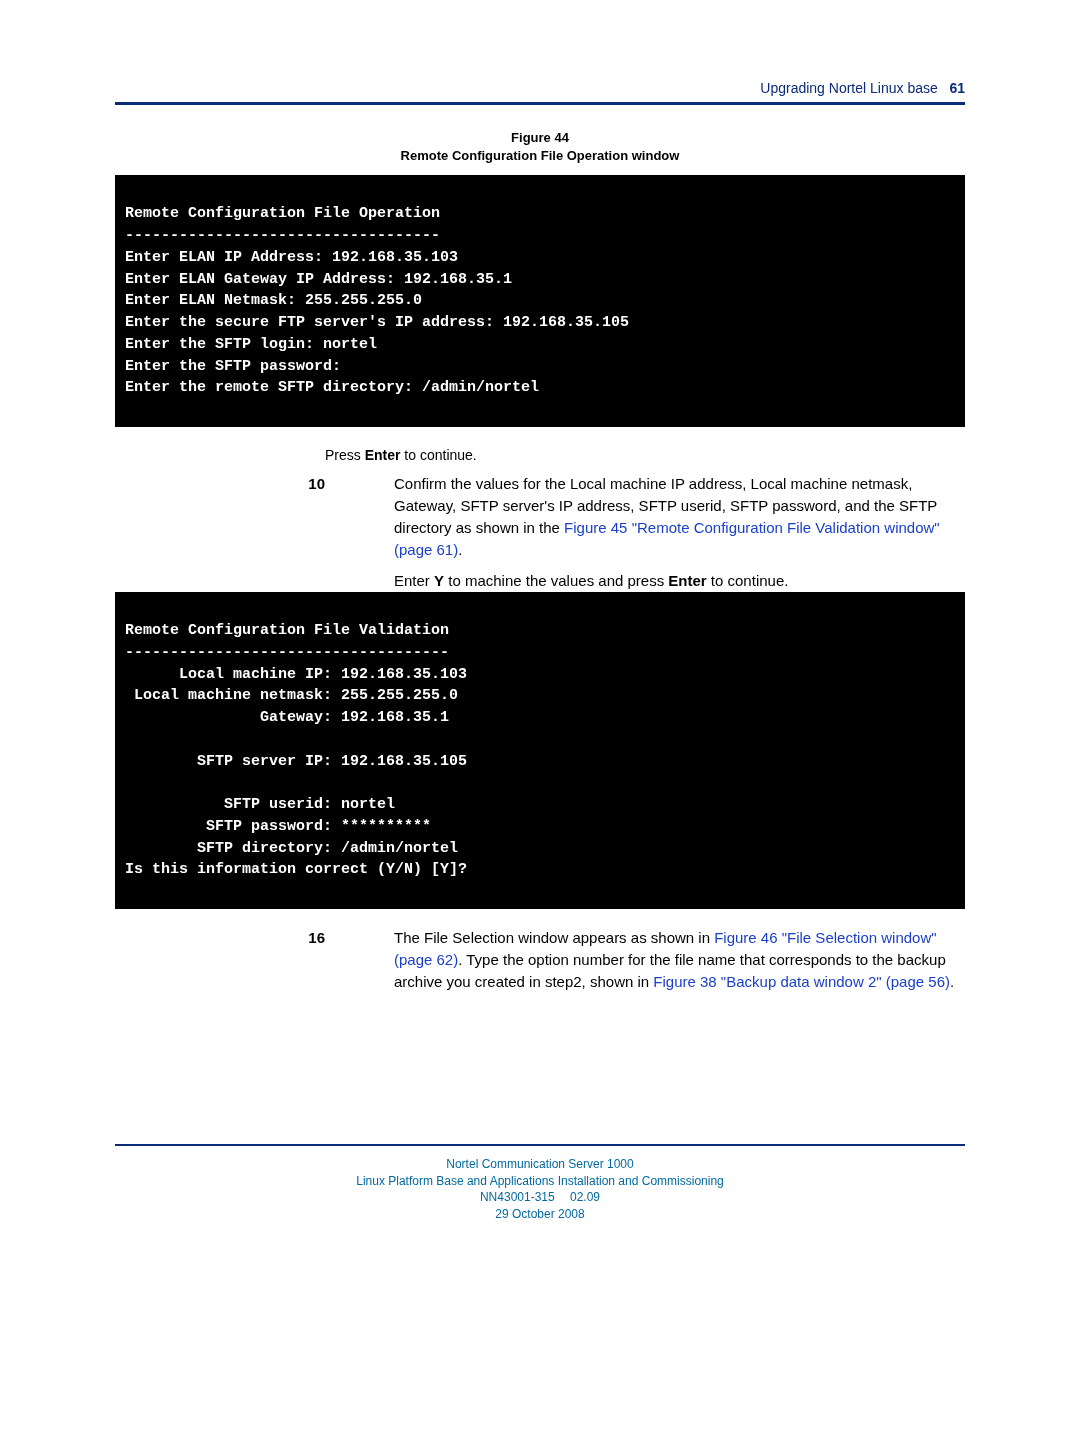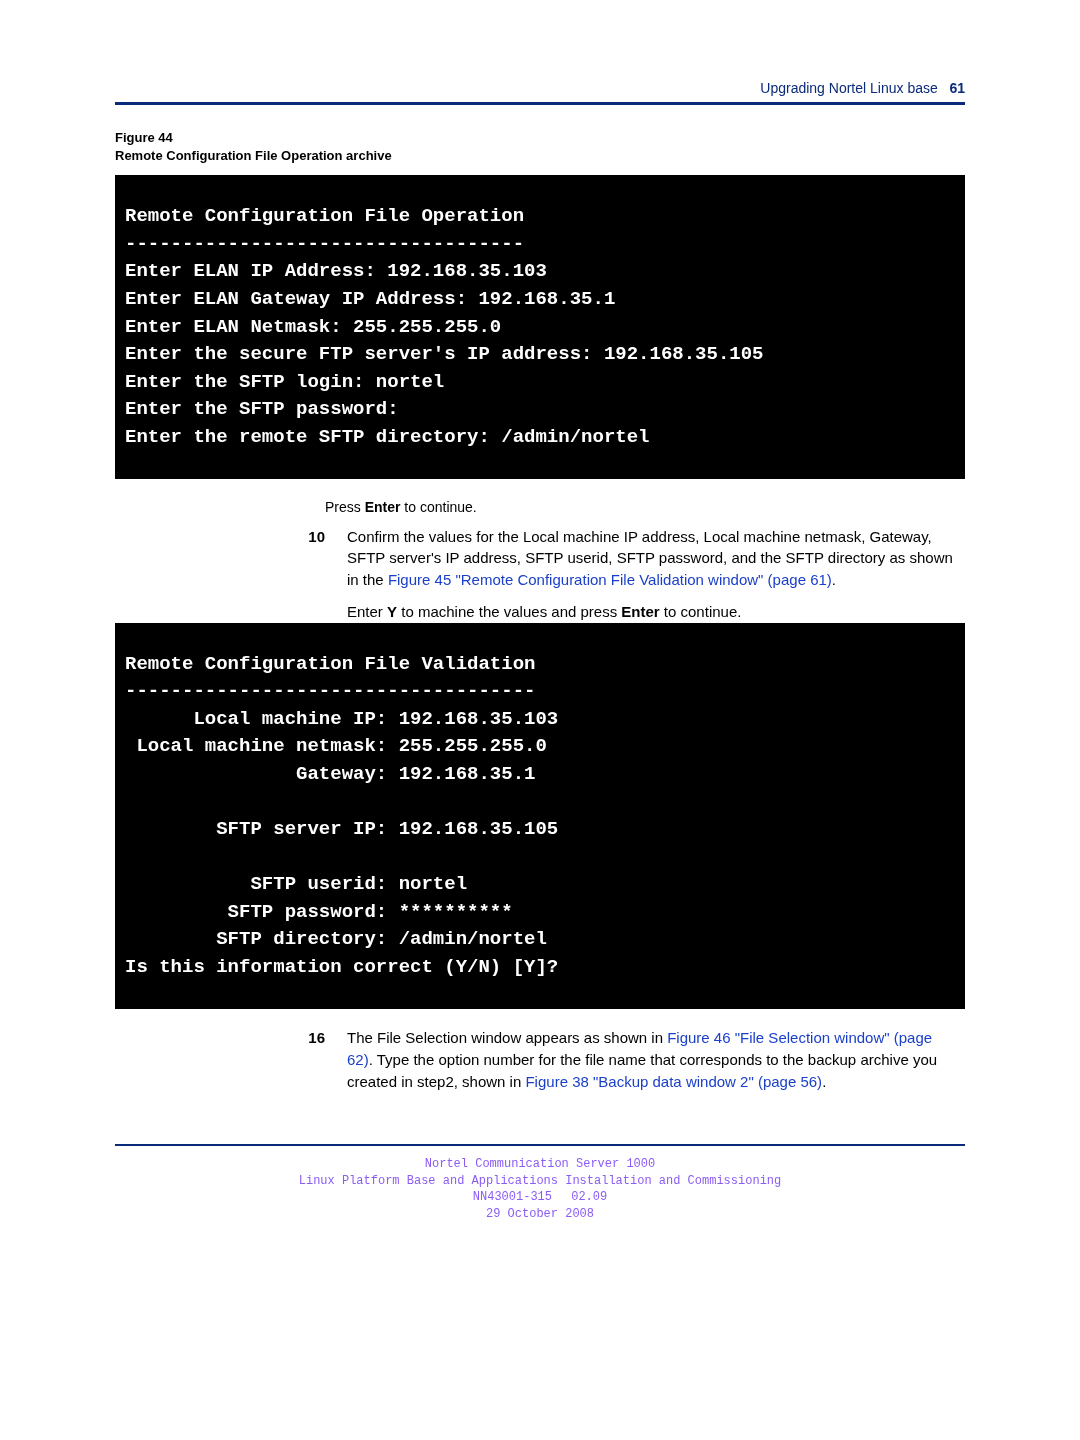--- a/index.html
+++ b/index.html
@@ -30,45 +30,47 @@
   .hr-thick {
     border: none;
     border-top: 3px solid #0a2a7a;
     margin: 0 0 24px 0;
   }
   .fig-caption {
     font-weight: bold;
     font-size: 13px;
     margin: 8px 0 10px 0;
     line-height: 1.4;
+    text-align: center;
   }
   .terminal {
     background: #000000;
     color: #ffffff;
     font-family: "Courier New", monospace;
-    font-size: 19px;
+    font-size: 15px;
     font-weight: bold;
     padding: 28px 10px 28px 10px;
     white-space: pre;
     line-height: 1.45;
     margin-bottom: 18px;
   }
   .body-block {
     margin-left: 210px;
     margin-right: 10px;
     font-size: 14px;
     line-height: 1.45;
   }
   .step-row {
     display: flex;
     margin-left: 150px;
     margin-right: 10px;
     font-size: 15px;
     line-height: 1.45;
     margin-top: 8px;
+    gap: 47px;
   }
   .step-num {
     width: 60px;
     flex: 0 0 60px;
     font-weight: bold;
     text-align: right;
     padding-right: 22px;
   }
   .step-text {
     flex: 1;
@@ -82,44 +84,43 @@
     left: 115px;
     right: 115px;
   }
   .hr-thin {
     border: none;
     border-top: 2px solid #0a2a7a;
     margin: 0 0 10px 0;
   }
   .footer-center {
     text-align: center;
-    color: #8b5cf6;
+    color: #0369a1;
     font-size: 12px;
     line-height: 1.4;
-    font-family: Liberation Mono, monospace;
   }
   .footer-left {
     color: #0a2a7a;
     font-size: 11px;
     margin-top: 6px;
   }
 </style>
 </head>
 <body>
 
 <div class="page">
 
   <div class="header-line">
     <span>Upgrading Nortel Linux base</span>&nbsp;&nbsp;&nbsp;<span class="pagenum">61</span>
   </div>
   <hr class="hr-thick">
 
   <div class="fig-caption">
     <span>Figure 44</span><br>
-    <span>Remote Configuration File Operation archive</span>
+    <span>Remote Configuration File Operation window</span>
   </div>
 
   <div class="terminal">Remote Configuration File Operation
 -----------------------------------
 Enter ELAN IP Address: 192.168.35.103
 Enter ELAN Gateway IP Address: 192.168.35.1
 Enter ELAN Netmask: 255.255.255.0
 Enter the secure FTP server's IP address: 192.168.35.105
 Enter the SFTP login: nortel
 Enter the SFTP password:

